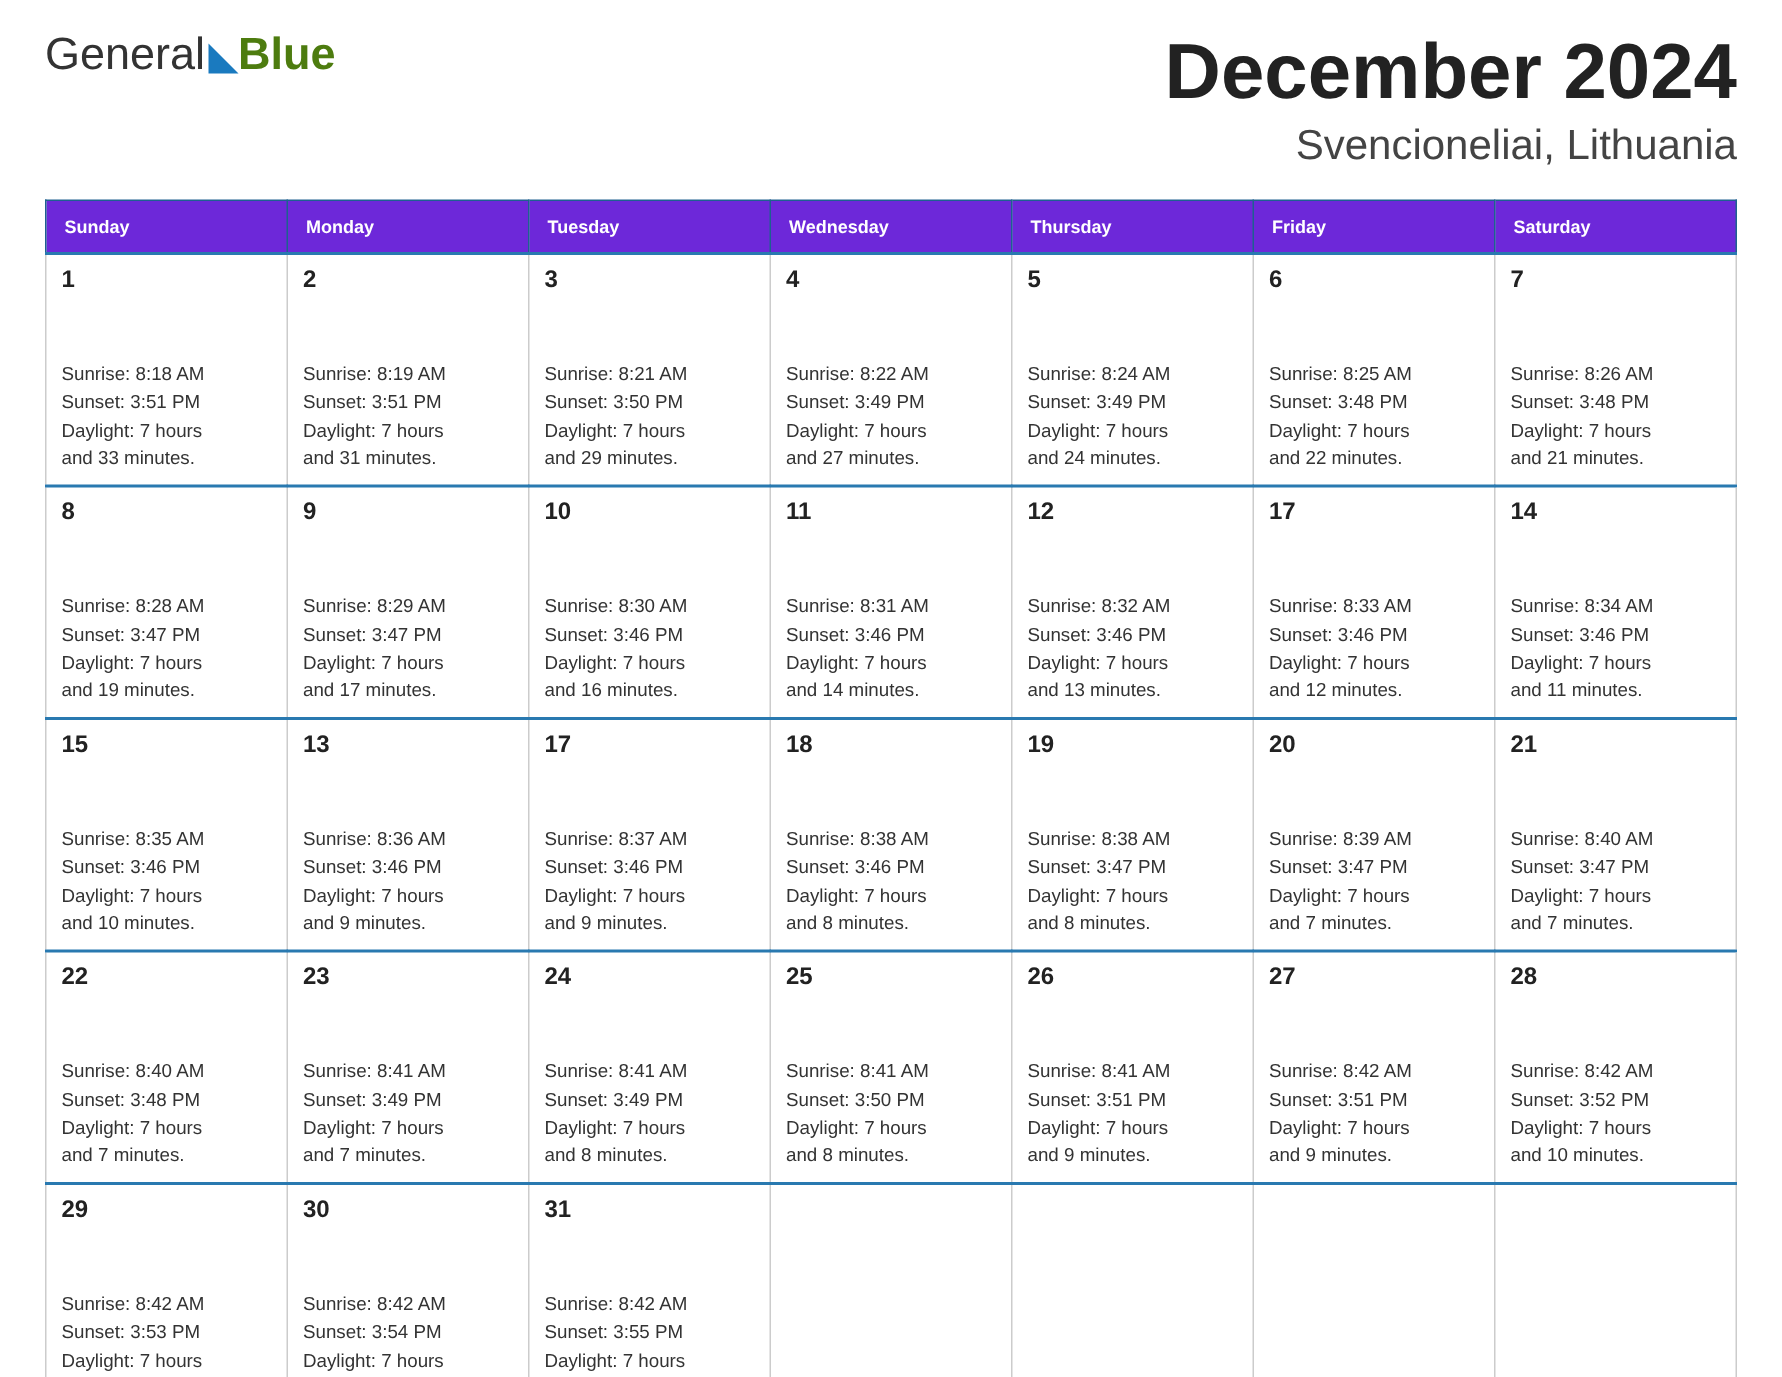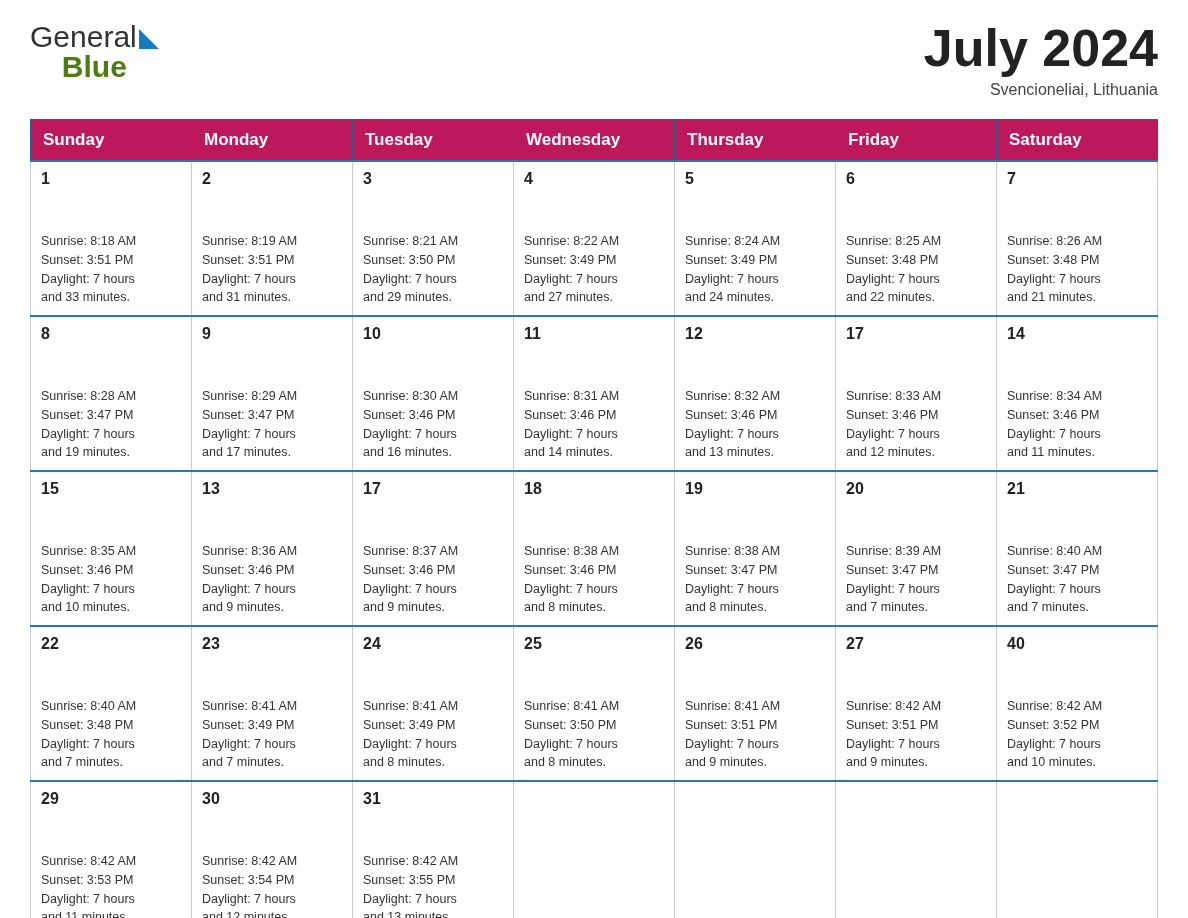--- a/index.html
+++ b/index.html
@@ -19,33 +19,33 @@
     .header-right {
       text-align: right;
     }
     .month-title {
       font-size: 52px;
       font-weight: bold;
       color: #222;
       line-height: 1.1;
     }
     .location {
-      font-size: 16px;
+      font-size: 28px;
       color: #444;
       margin-top: 4px;
     }
     .calendar {
       width: 100%;
       border-collapse: collapse;
       border: 1px solid #aaa;
     }
     .calendar th {
-      background-color: #be185d;
+      background-color: #6d28d9;
       color: #fff;
-      font-size: 17px;
+      font-size: 12px;
       font-weight: bold;
       padding: 10px 12px;
       text-align: left;
       border: 1px solid #1e6090;
     }
     .calendar td {
       vertical-align: top;
       padding: 8px 10px;
       border: 1px solid #ccc;
       width: 14.28%;
@@ -72,22 +72,22 @@
     }
     .calendar tbody tr:last-child {
       border-bottom: none;
     }
     .empty-cell {
       background: #fff;
     }
     
     .logo-container {
       display: flex;
-      flex-direction: column;
-      align-items: center;
+      flex-direction: row;
+      align-items: flex-end;
     }
     .logo-line1 {
       display: flex;
       align-items: center;
     }
     .logo-general {
       font-size: 30px;
       font-weight: normal;
       color: #333;
     }
@@ -113,21 +113,21 @@
 
 <div class="header">
   <div class="logo-container">
     <div class="logo-line1">
       <span class="logo-general">General</span>
       <span class="logo-arrow"></span>
     </div>
     <span class="logo-blue-text">Blue</span>
   </div>
   <div class="header-right">
-    <div class="month-title">July 2024</div>
+    <div class="month-title">December 2024</div>
     <div class="location">Svencioneliai, Lithuania</div>
   </div>
 </div>
 
 <table class="calendar">
   <thead>
     <tr>
     <th>Sunday</th>
         <th>Monday</th>
         <th>Tuesday</th>
@@ -247,21 +247,21 @@
         </td>
         <td>
           <span class="day-num">26</span>
           <div class="day-info">Sunrise: 8:41 AM<br>Sunset: 3:51 PM<br>Daylight: 7 hours<br>and 9 minutes.</div>
         </td>
         <td>
           <span class="day-num">27</span>
           <div class="day-info">Sunrise: 8:42 AM<br>Sunset: 3:51 PM<br>Daylight: 7 hours<br>and 9 minutes.</div>
         </td>
         <td>
-          <span class="day-num">40</span>
+          <span class="day-num">28</span>
           <div class="day-info">Sunrise: 8:42 AM<br>Sunset: 3:52 PM<br>Daylight: 7 hours<br>and 10 minutes.</div>
         </td>
       </tr>
       <tr>
         <td>
           <span class="day-num">29</span>
           <div class="day-info">Sunrise: 8:42 AM<br>Sunset: 3:53 PM<br>Daylight: 7 hours<br>and 11 minutes.</div>
         </td>
         <td>
           <span class="day-num">30</span>

